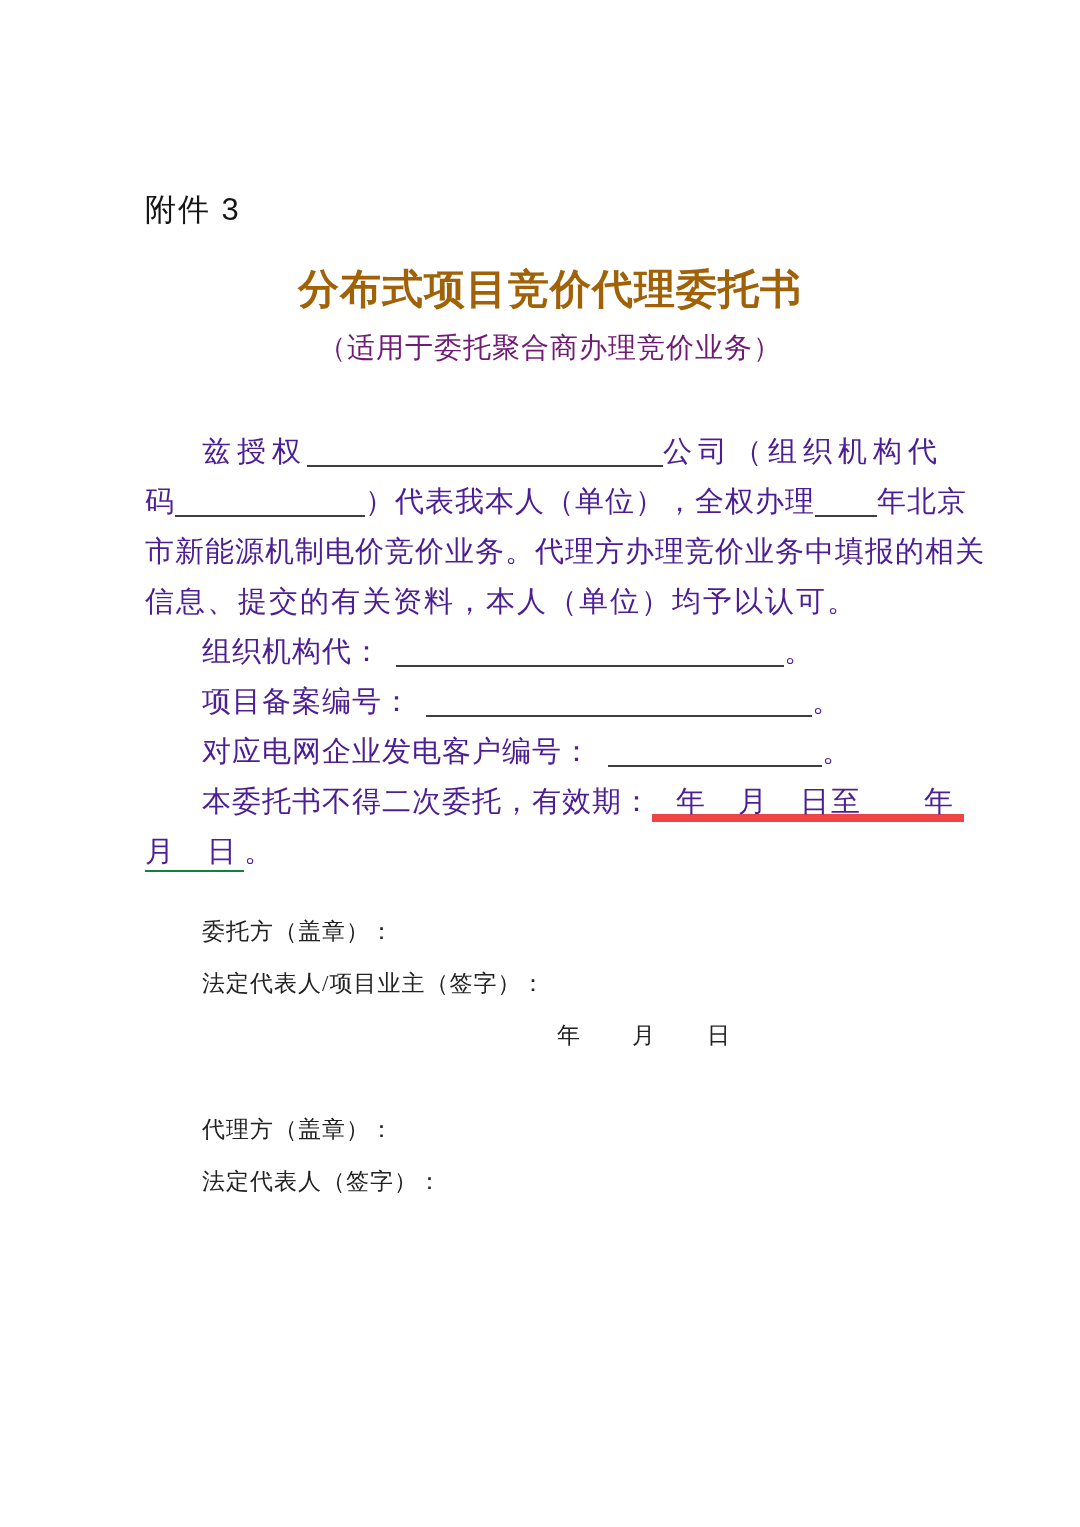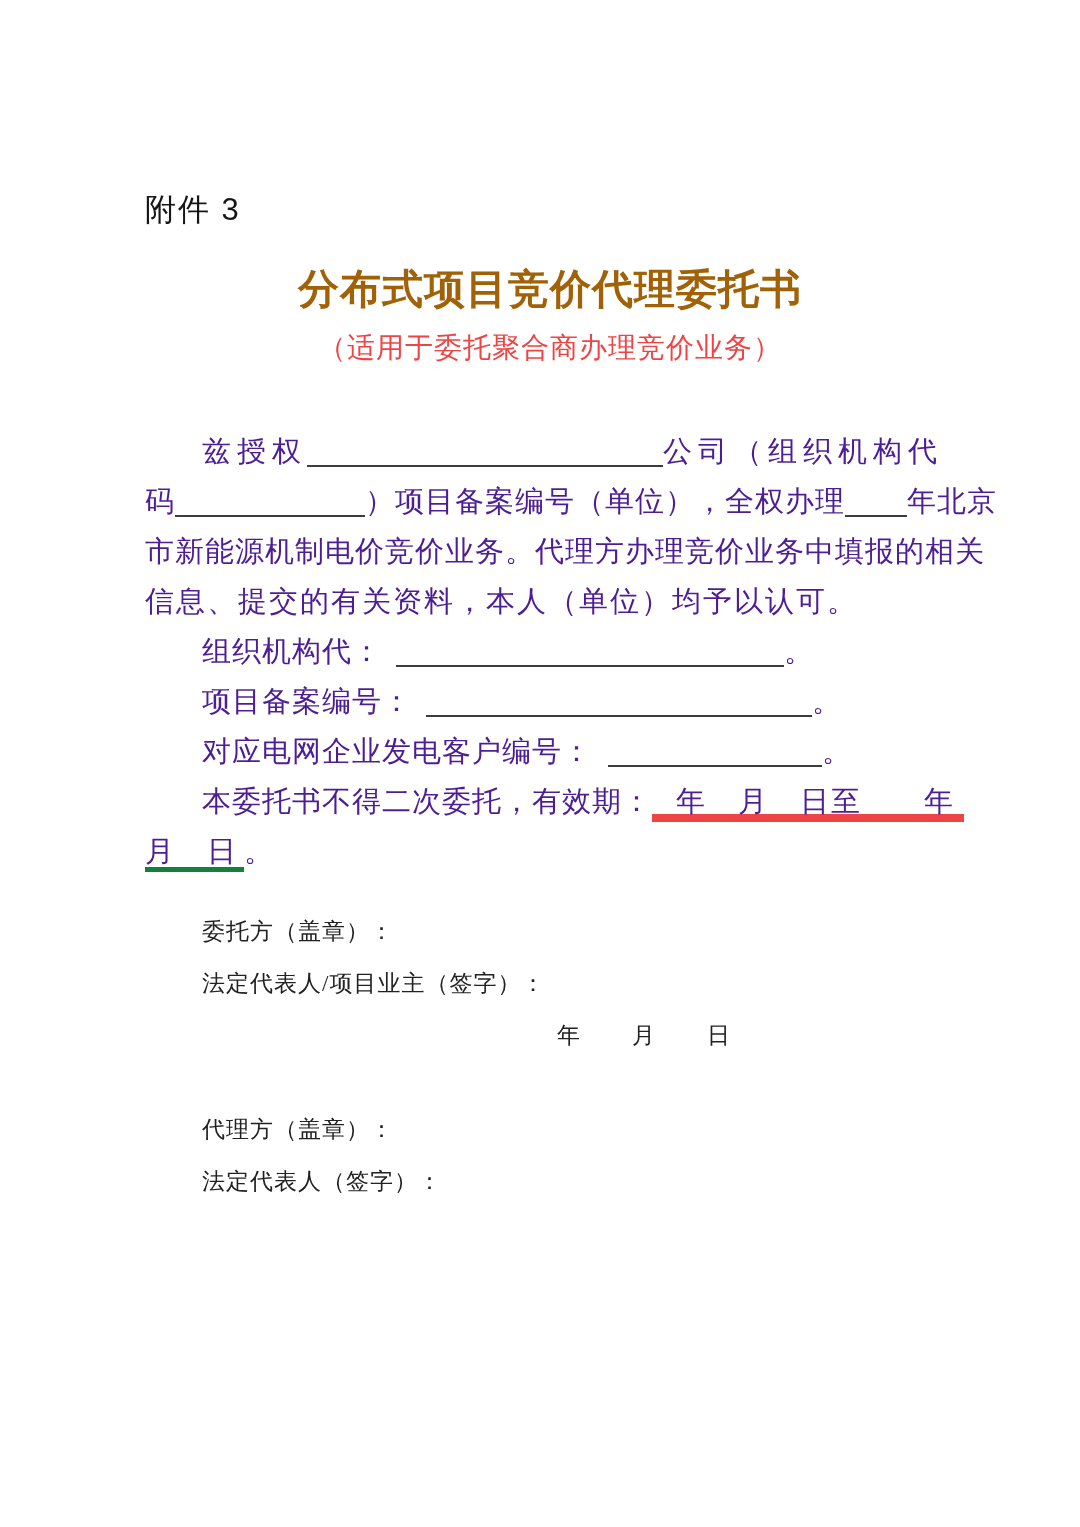--- a/index.html
+++ b/index.html
@@ -33,21 +33,21 @@
     line-height: 50px;
     text-align: center;
     color: #a16207;
     letter-spacing: 1px;
   }
   .subtitle {
     margin-top: 16px;
     font-size: 28px;
     line-height: 36px;
     text-align: center;
-    color: #ef4444;
+    color: #701a75;
     letter-spacing: 1px;
   }
   .body-block { margin-top: 60px; }
   .line {
     font-size: 29px;
     line-height: 50px;
     height: 50px;
     letter-spacing: 1px;
     white-space: nowrap;
     color: #4c1d95;
@@ -72,21 +72,21 @@
     border-bottom: 8px solid #ef4444;
     min-width: 312px;
     box-sizing: border-box;
     padding-left: 24px;
     line-height: 42px;
     height: 42px;
     letter-spacing: 2px;
   }
   .blank-text-end {
     display: inline-block;
-    border-bottom: 5px solid #15803d;
+    border-bottom: 2px solid #15803d;
     box-sizing: border-box;
     padding-right: 6px;
     line-height: 42px;
     height: 42px;
     letter-spacing: 2px;
   }
   .sig-block { margin-top: 30px; }
   .sig-block.second { margin-top: 42px; }
   .sig-line {
     font-size: 23px;
@@ -109,21 +109,21 @@
 
   <div class="subtitle">（适用于委托聚合商办理竞价业务）</div>
 
   <div class="body-block">
 
     <div class="line indent l1">
       <span class="txt">兹授权</span><span class="blank b-company"></span><span class="txt">公司（组织机构代</span>
     </div>
 
     <div class="line">
-      <span>码</span><span class="blank b-code"></span><span>）项目备案编号（单位），全权办理</span><span class="blank b-year"></span><span>年北京</span>
+      <span>码</span><span class="blank b-code"></span><span>）代表我本人（单位），全权办理</span><span class="blank b-year"></span><span>年北京</span>
     </div>
 
     <div class="line">市新能源机制电价竞价业务。代理方办理竞价业务中填报的相关</div>
 
     <div class="line ls2">信息、提交的有关资料，本人（单位）均予以认可。</div>
 
     <div class="line indent">
       <span>组织机构代：</span><span class="blank b-name"></span><span>。</span>
     </div>
 

